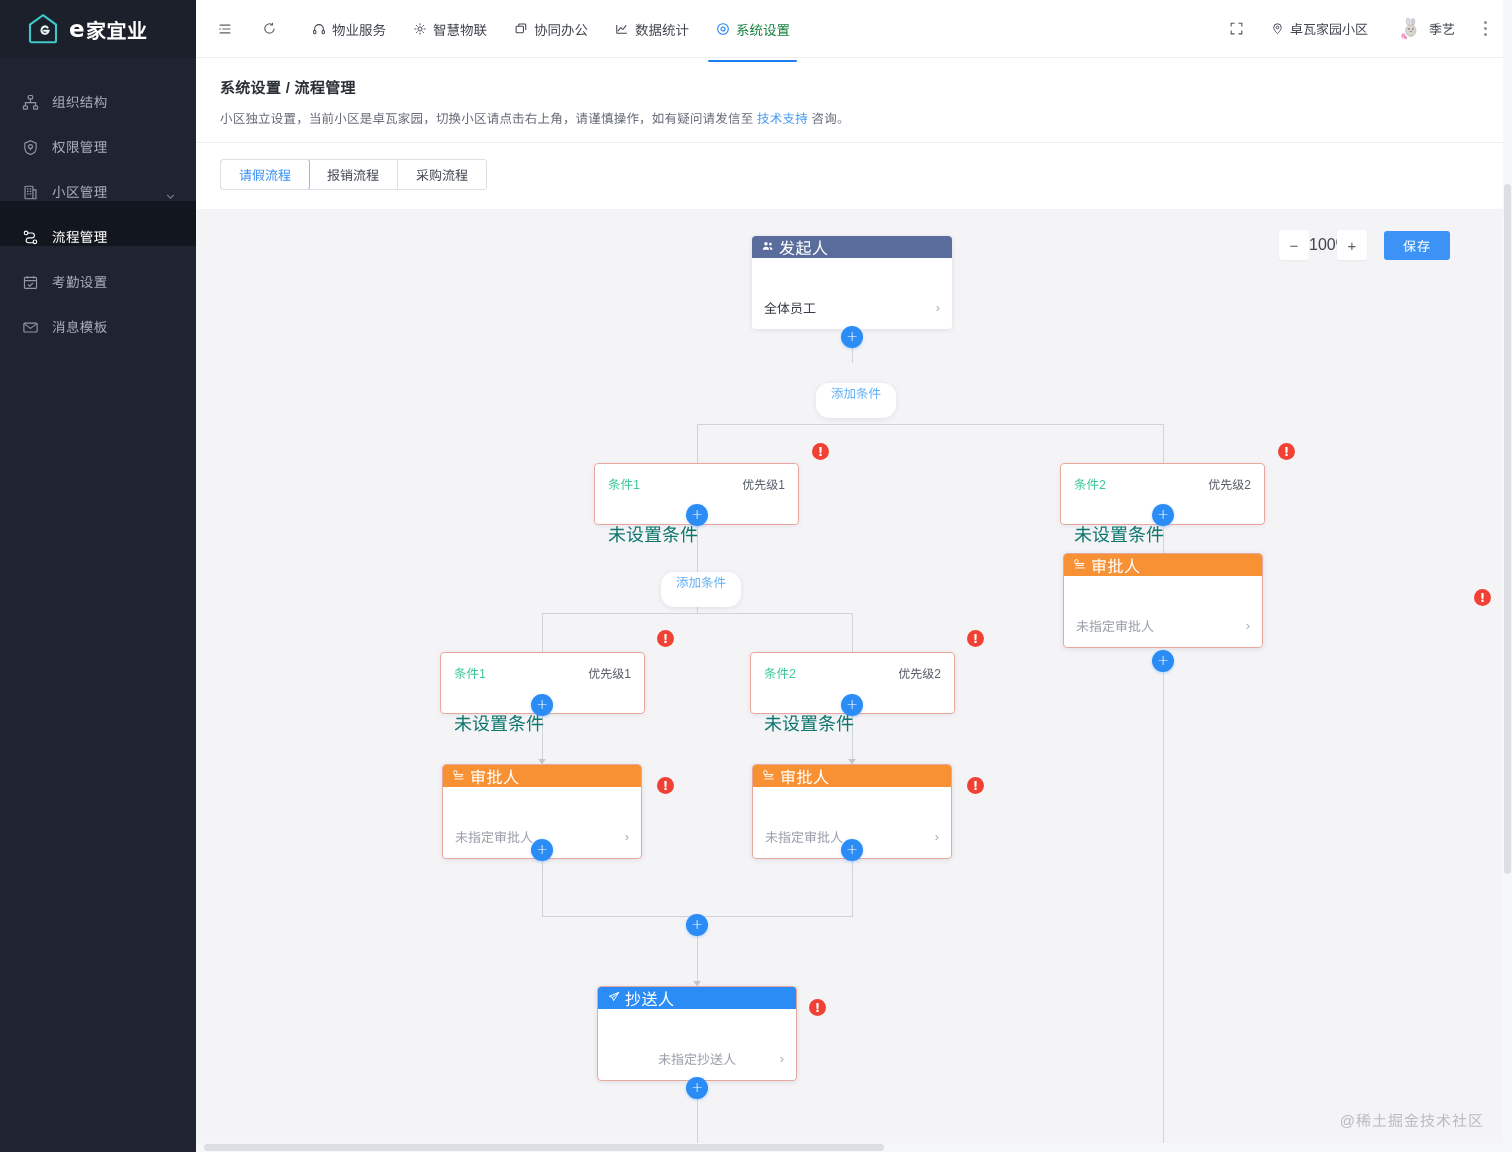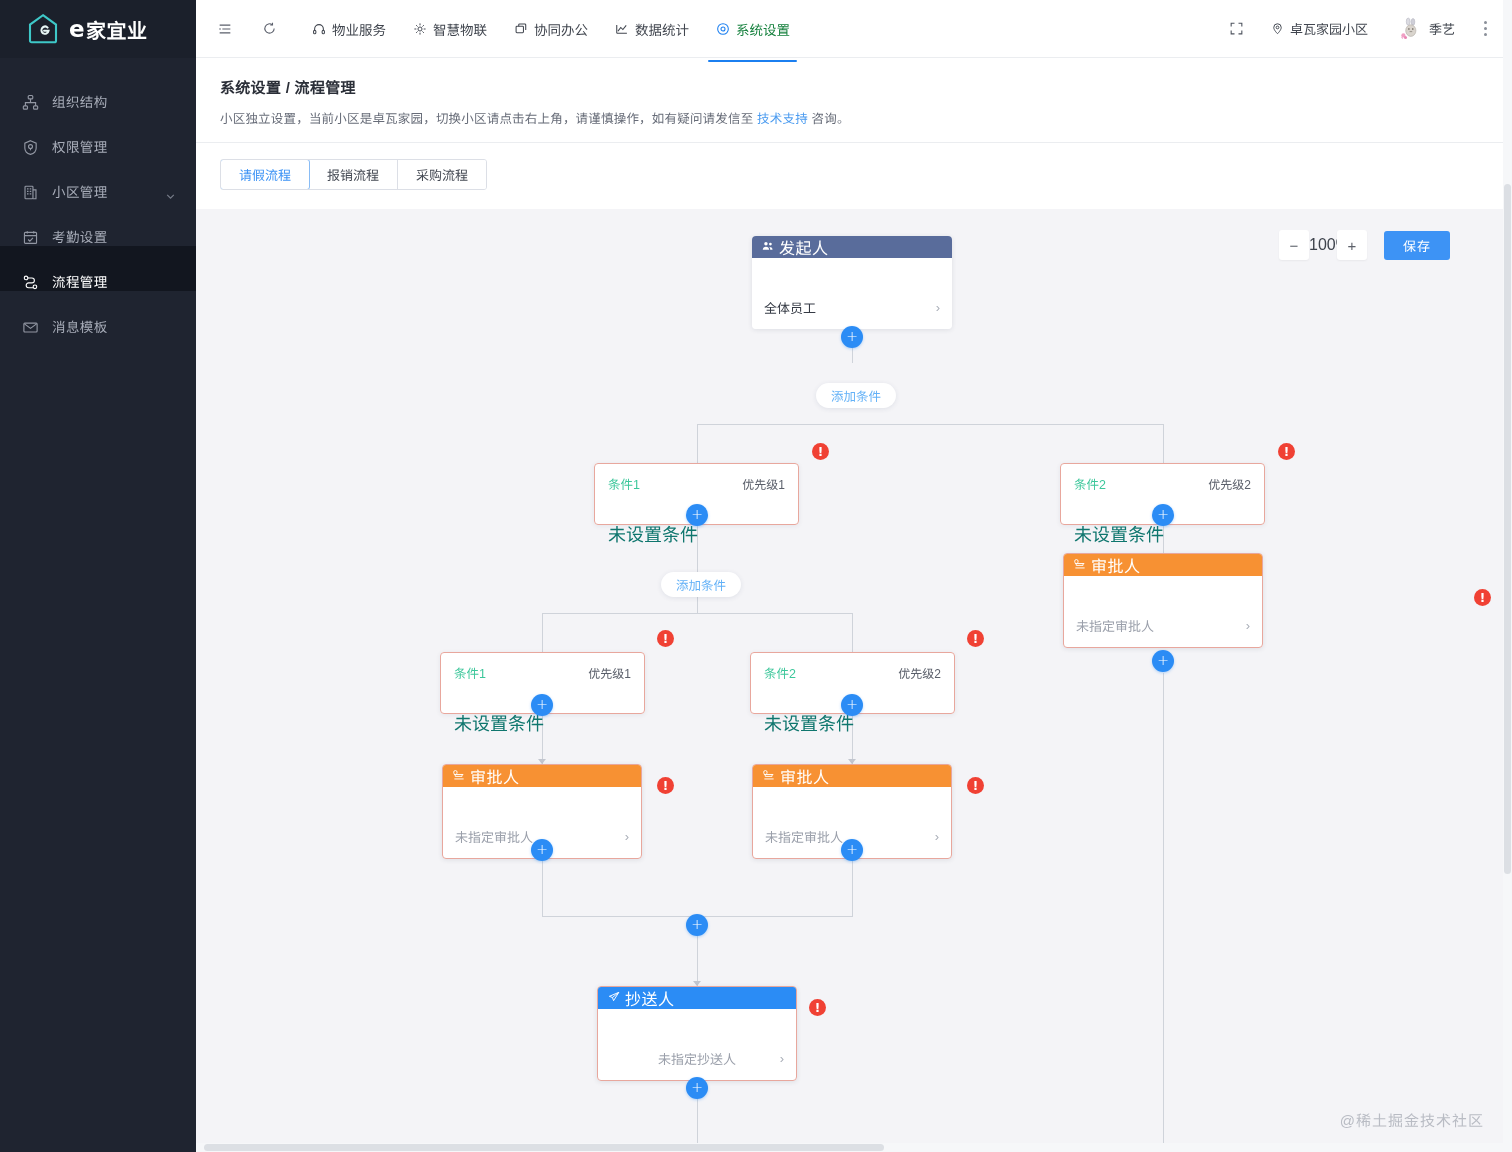--- a/index.html
+++ b/index.html
@@ -123,22 +123,22 @@
   
   .plus{
     position:absolute;width:22px;height:22px;border-radius:50%;background:#2b8cf5;color:#fff;
     display:flex;align-items:center;justify-content:center;font-size:14px;line-height:1;cursor:pointer;
     box-shadow:0 1px 3px rgba(43,140,245,.35);font-family:"DejaVu Sans",sans-serif;
   }
   .plus span{transform:translateY(-1px);font-weight:300;}
 
   
   .addcond{
-    position:absolute;background:#fff;border-radius:13px;height:25px;padding:0 15px;
-    display:flex;align-items:center;font-size:12.5px;color:#63b1f7;cursor:pointer;
+    position:absolute;background:#fff;border-radius:13px;height:35px;padding:0 15px;
+    display:flex;align-items:flex-start;font-size:12.5px;color:#63b1f7;cursor:pointer;
     box-shadow:0 1px 5px rgba(40,60,100,.10);z-index:6;
   }
 
   
   .vline{position:absolute;width:1px;background:#cfd3da;}
   .hline{position:absolute;height:1px;background:#cfd3da;}
   .arrowhead{position:absolute;width:0;height:0;border-left:4px solid transparent;border-right:4px solid transparent;border-top:5px solid #c2c6cf;}
 
   
   .vsb{position:absolute;top:0;right:0;width:9px;height:1152px;background:#f6f7f9;z-index:30;}
@@ -202,39 +202,39 @@
           </svg>
         </span>
         <span class="lbl">小区管理</span>
         <span class="chev">
           <svg viewBox="0 0 12 12" width="11" height="11" fill="none" stroke="#9aa0ad" stroke-width="1.3">
             <path d="M2.4 4.3 6 7.8l3.6-3.5"></path>
           </svg>
         </span>
       </div>
 
-      <div class="nav-item">
-        <span class="ico">
-          <svg viewBox="0 0 18 18" width="17" height="17" fill="none" stroke="#a7acb8" stroke-width="1.2">
-            <rect x="2.6" y="3.6" width="12.8" height="11.6" rx="1"></rect>
-            <path d="M2.6 7h12.8M5.6 2.3v2.4M12.4 2.3v2.4M6.5 11.1l1.8 1.8 3.3-3.4"></path>
-          </svg>
-        </span>
-        <span class="lbl">考勤设置</span>
-      </div>
-
       <div class="nav-item active">
         <span class="ico">
           <svg viewBox="0 0 18 18" width="17" height="17" fill="none" stroke="#ffffff" stroke-width="1.2">
             <circle cx="4.3" cy="4.2" r="1.9"></circle>
             <circle cx="13.7" cy="13.6" r="1.9"></circle>
             <path d="M6.2 4.2h4.3a2.6 2.6 0 0 1 0 5.2H7a2.6 2.6 0 0 0 0 5.2h4.8"></path>
           </svg>
         </span>
         <span class="lbl">流程管理</span>
+      </div>
+
+      <div class="nav-item">
+        <span class="ico">
+          <svg viewBox="0 0 18 18" width="17" height="17" fill="none" stroke="#a7acb8" stroke-width="1.2">
+            <rect x="2.6" y="3.6" width="12.8" height="11.6" rx="1"></rect>
+            <path d="M2.6 7h12.8M5.6 2.3v2.4M12.4 2.3v2.4M6.5 11.1l1.8 1.8 3.3-3.4"></path>
+          </svg>
+        </span>
+        <span class="lbl">考勤设置</span>
       </div>
 
       <div class="nav-item">
         <span class="ico">
           <svg viewBox="0 0 18 18" width="17" height="17" fill="none" stroke="#a7acb8" stroke-width="1.2">
             <rect x="2" y="4.4" width="14" height="9.4" rx="1"></rect>
             <path d="m2.6 5.2 6.4 4.7 6.4-4.7"></path>
           </svg>
         </span>
         <span class="lbl">消息模板</span>

